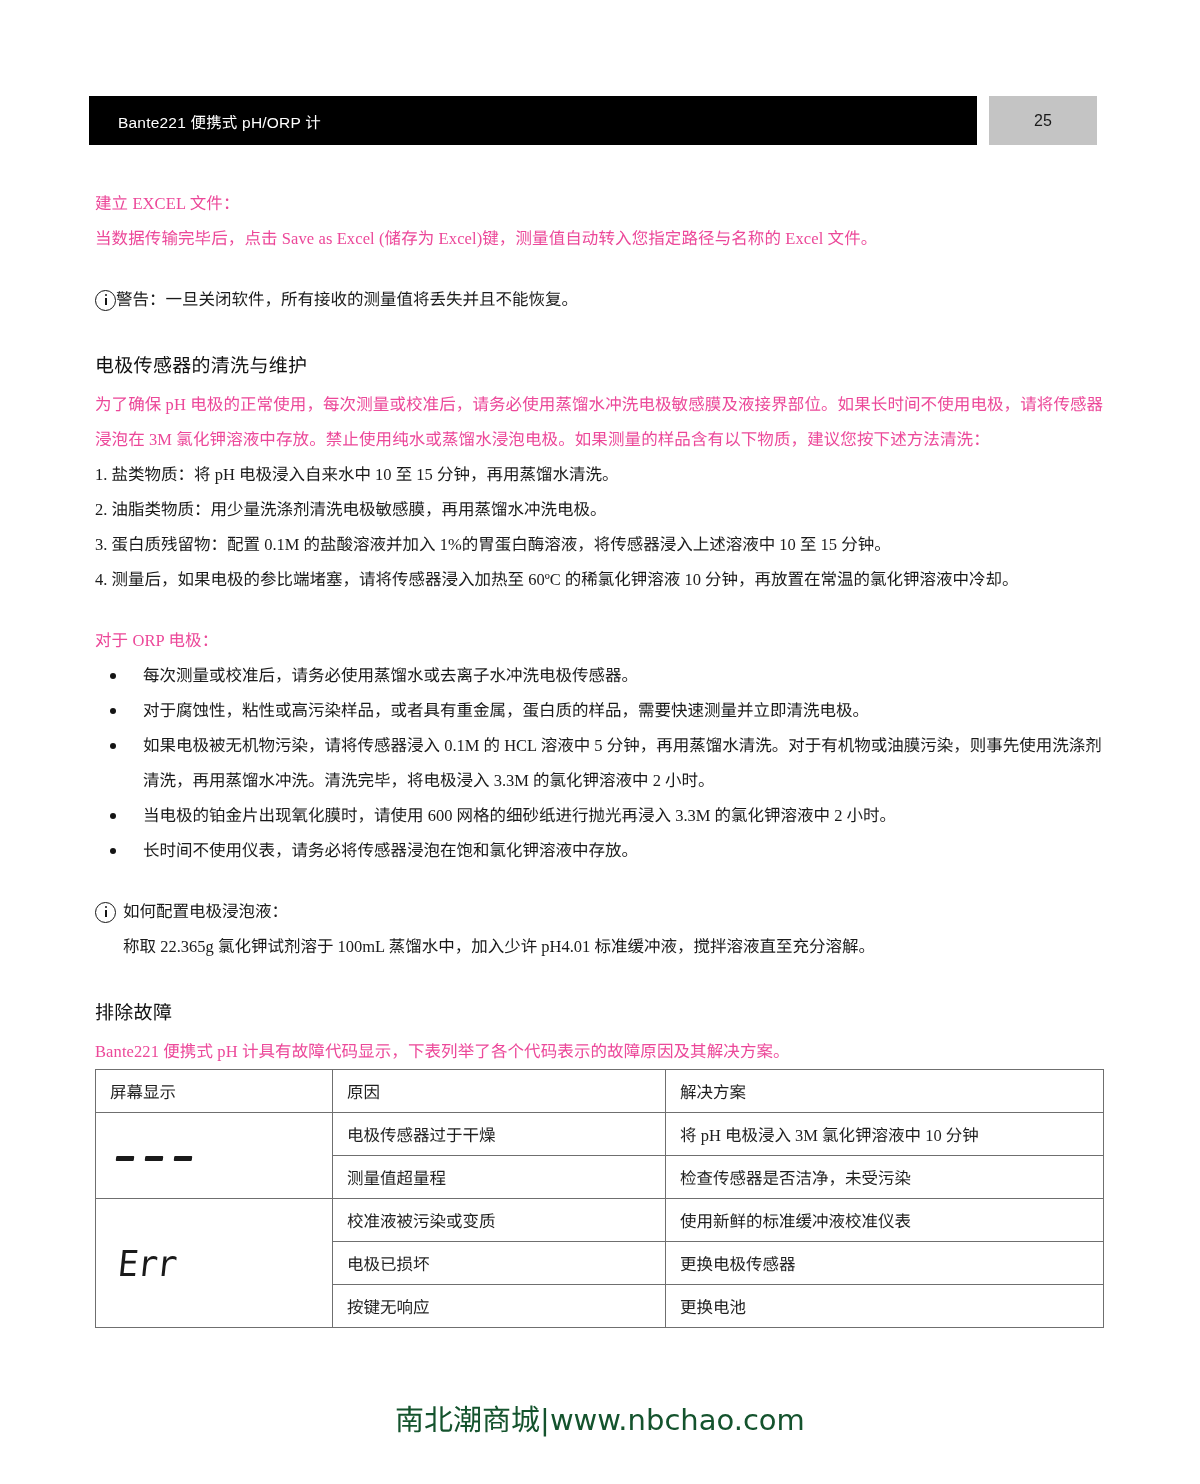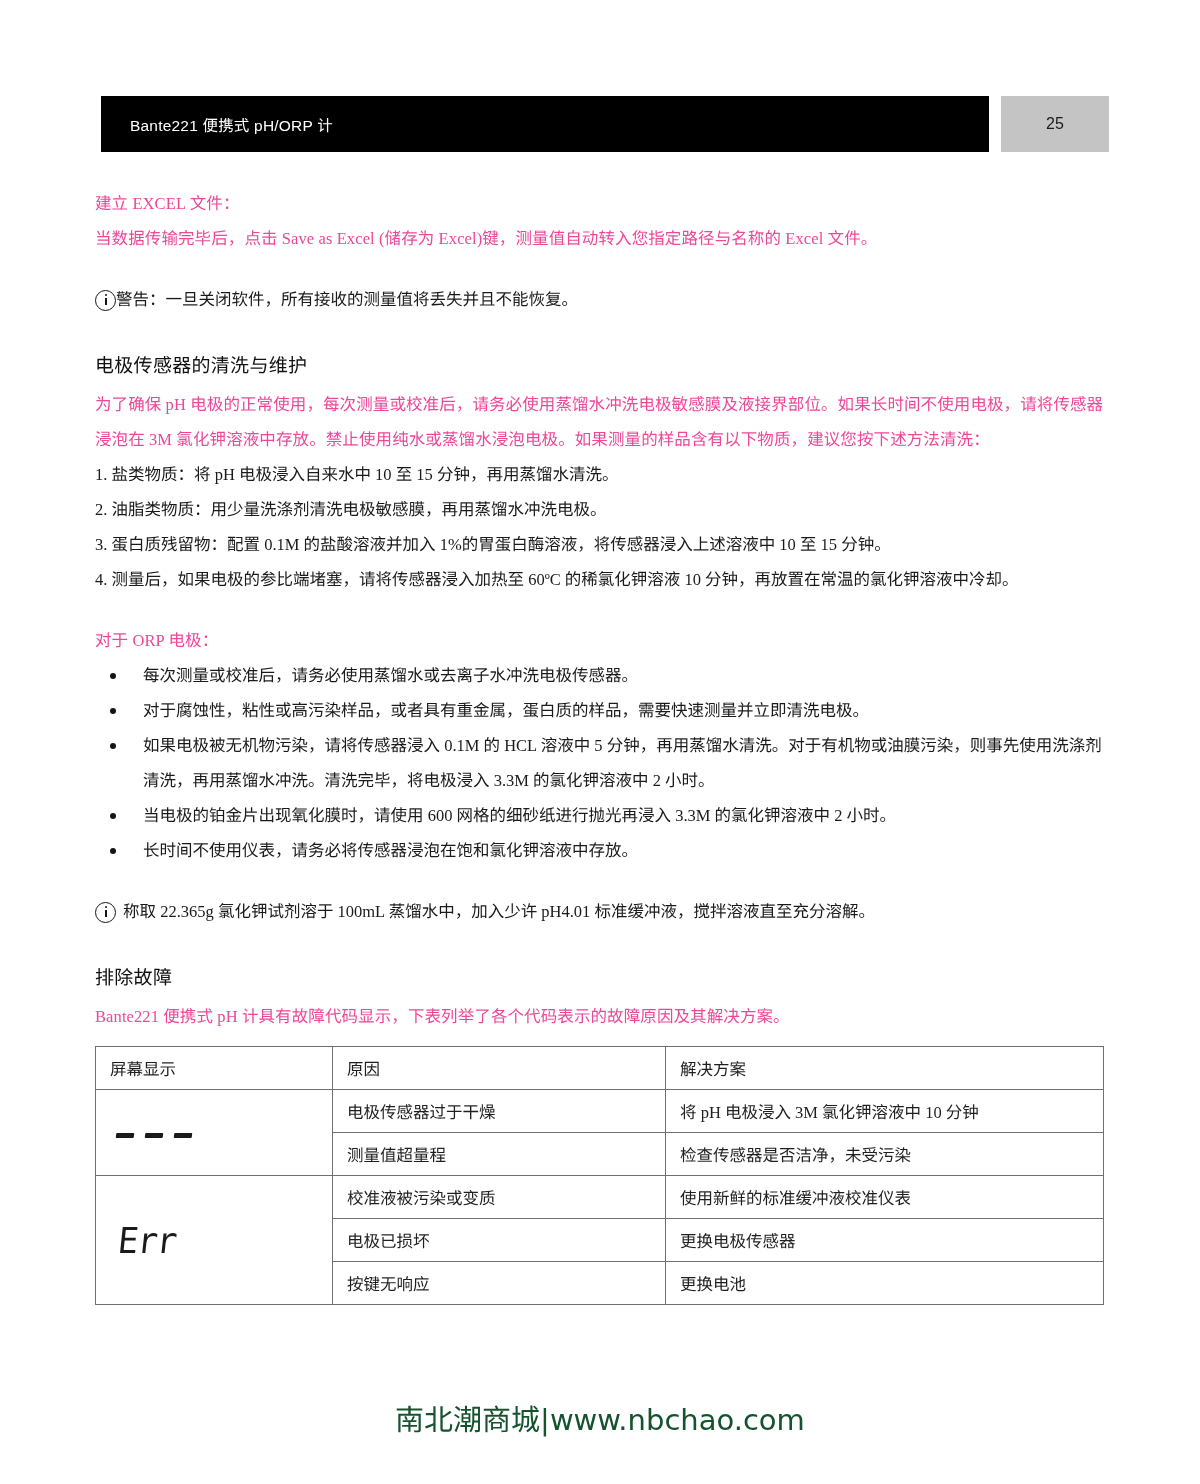--- a/index.html
+++ b/index.html
@@ -21,24 +21,24 @@
     position: absolute;
     inset: 0;
     width: 1200px;
     height: 1484px;
     overflow: hidden;
   }
 
   
   .header-bar {
     position: absolute;
-    left: 101px;
+    left: 89px;
     top: 96px;
     width: 1008px;
-    height: 56px;
+    height: 49px;
     display: flex;
     align-items: stretch;
     gap: 12px;
   }
   .header-title-block {
     flex: 1 1 auto;
     background: #000000;
     display: flex;
     align-items: center;
     padding-left: 29px;
@@ -163,21 +163,21 @@
     height: 6px;
     background: #141414;
     border-radius: 50%;
   }
 
   
   .trouble-table {
     border-collapse: collapse;
     width: 1008px;
     table-layout: fixed;
-    margin-top: 12px;
+    margin-top: 0;
   }
   .trouble-table th,
   .trouble-table td {
     border: 1px solid #6f6f6f;
     font-weight: normal;
     text-align: left;
     vertical-align: middle;
     font-size: 16.5px;
     padding: 9px 0 9px 14px;
     color: #1f1f1f;
@@ -288,20 +288,21 @@
       <li>如果电极被无机物污染，请将传感器浸入 0.1M 的 HCL 溶液中 5 分钟，再用蒸馏水清洗。对于有机物或油膜污染，则事先使用洗涤剂清洗，再用蒸馏水冲洗。清洗完毕，将电极浸入 3.3M 的氯化钾溶液中 2 小时。</li>
       <li>当电极的铂金片出现氧化膜时，请使用 600 网格的细砂纸进行抛光再浸入 3.3M 的氯化钾溶液中 2 小时。</li>
       <li>长时间不使用仪表，请务必将传感器浸泡在饱和氯化钾溶液中存放。</li>
     </ul>
 
     <div class="spacer-md"></div>
 
     <div class="note-block">
       <span class="note-icon"></span>
       <div class="note-body note-indent">
+        <p class="note-text">如何配置电极浸泡液：</p>
         <p class="note-text">称取 22.365g 氯化钾试剂溶于 100mL 蒸馏水中，加入少许 pH4.01 标准缓冲液，搅拌溶液直至充分溶解。</p>
       </div>
     </div>
 
     <div class="spacer-lg"></div>
 
     <h2 class="section-heading">排除故障</h2>
     <p class="para">Bante221 便携式 pH 计具有故障代码显示，下表列举了各个代码表示的故障原因及其解决方案。</p>
 
     <table class="trouble-table">

